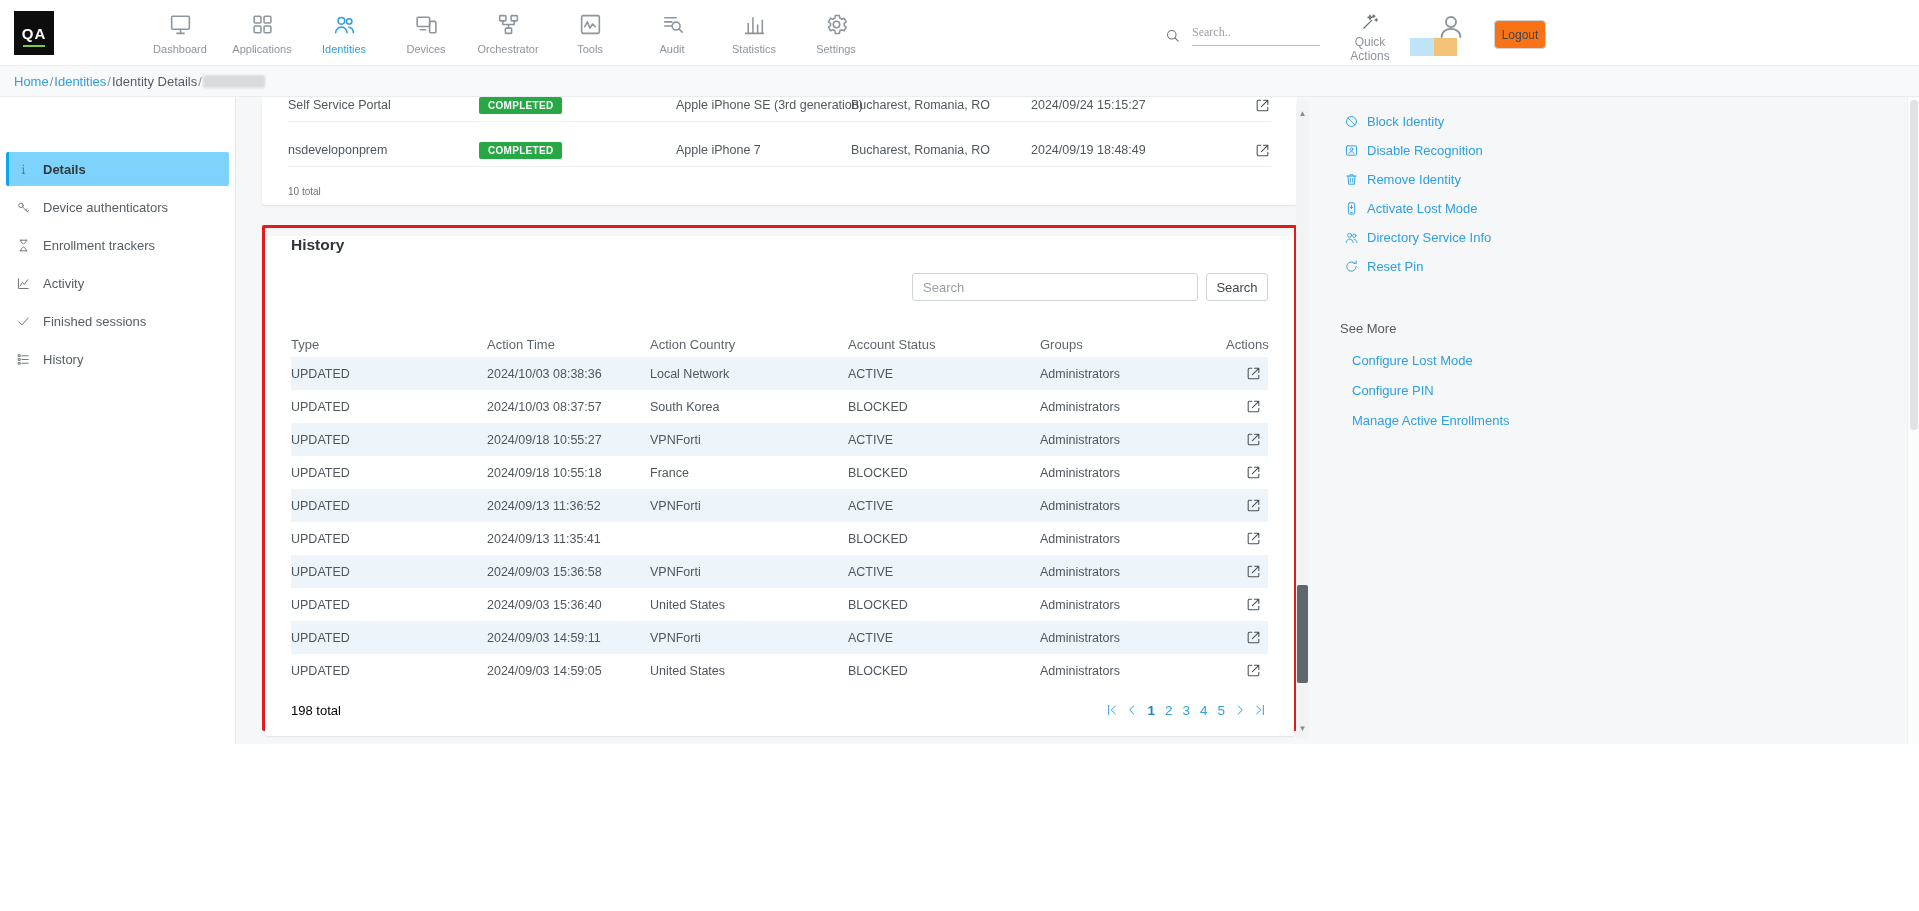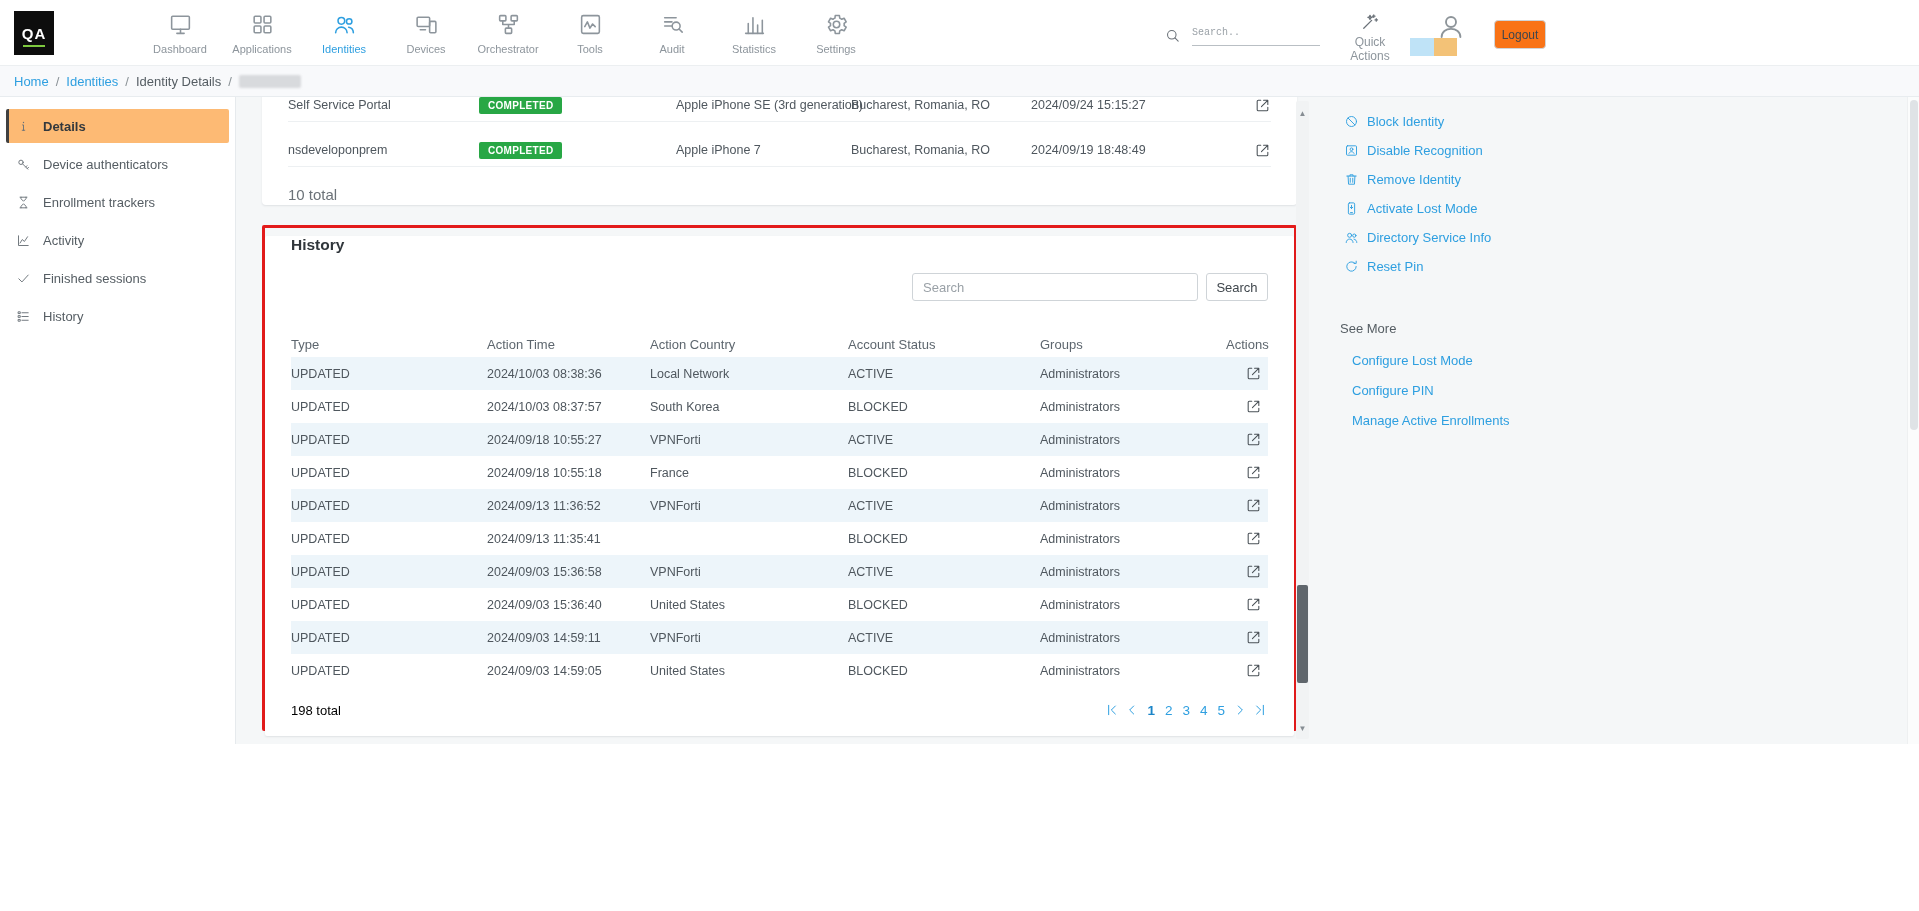--- a/index.html
+++ b/index.html
@@ -18,59 +18,59 @@
   .nav-item .nav-label { font-size:11px; }
   .nav-item.active { color:#2e9fe0; }
   .icon { display:inline-flex; }
   .icon svg { width:100%; height:100%; display:block; }
   .i24 { width:25px; height:25px; }
   .i17 { width:17px; height:17px; }
   .i15 { width:15px; height:15px; }
 
   .hdr-search-icon { position:absolute; left:1164px; top:27px; width:17px; height:17px; color:#6a7178; cursor:pointer; }
   .hdr-search-input { position:absolute; left:1192px; top:20px; width:128px; height:26px; border:none; outline:none;
-                      border-bottom:1px solid #b9bfc4; background:transparent; font-size:10px; color:#4c1d95;
-                      font-family:Liberation Mono, monospace; }
+                      border-bottom:1px solid #b9bfc4; background:transparent; font-size:12px; color:#4c1d95;
+                      font-family:Liberation Serif, serif; }
   .hdr-search-input::placeholder { color:#9aa1a7; }
   .quick-actions { position:absolute; left:1336px; top:10px; width:68px; text-align:center; cursor:pointer; color:#6a7178; }
   .quick-actions .icon { width:20px; height:20px; margin:2px auto 3px; display:flex; }
   .quick-actions .qa-label { font-size:12px; color:#8d959c; display:block; }
   .avatar-wrap { position:absolute; left:1436px; top:12px; width:30px; height:30px; color:#8d9499; cursor:pointer; }
   .flag { position:absolute; left:1410px; top:38px; width:47px; height:18px; display:flex; }
   .flag .f-blue { flex:1; background:#bfe3f7; }
   .flag .f-orange { flex:1; background:#f3c277; }
   .logout { position:absolute; left:1494px; top:20px; width:52px; height:29px; background:#f97316; border:1px solid #cfd4d8;
             border-radius:4px; font-size:12px; color:#3f464c; cursor:pointer; font-family:"Liberation Sans",sans-serif; }
 
   
   .breadcrumb { position:absolute; top:66px; left:0; width:1919px; height:31px; background:#f8f9fb; border-bottom:1px solid #e8ecef;
-                display:flex; align-items:center; padding-left:14px; gap:7px; font-size:13px; z-index:15; }
+                display:flex; align-items:center; padding-left:14px; gap:1px; font-size:13px; z-index:15; }
   .bc-link { color:#2e9fe0; cursor:pointer; }
   .bc-sep { color:#8a9196; }
   .bc-current { color:#555d63; }
   .bc-redacted { width:62px; height:13px; background:#d8dadd; border-radius:2px; filter:blur(1.2px); }
 
   
   .sidebar { position:absolute; top:97px; left:0; width:236px; height:647px; background:#fff; border-right:1px solid #e6eaed;
              padding-top:12px; z-index:10; }
   .side-item { height:34px; margin:0 6px 4px 6px; display:flex; align-items:center; gap:12px; padding-left:10px;
                color:#6a7178; font-size:13px; cursor:pointer; border-radius:2px; }
   .side-item .side-label { color:#555d63; }
-  .side-item.active { background:#fdba74; border-left:3px solid #404040; padding-left:7px; }
+  .side-item.active { background:#7dd3fc; border-left:3px solid #0ea5e9; padding-left:7px;margin-top:43px; }
   .side-item.active .side-label { font-weight:bold; color:#32383d; }
 
   
   .main-col { position:absolute; left:236px; top:97px; width:1076px; height:647px; overflow:hidden; }
   .card { background:#fff; border-radius:4px; box-shadow:0 1px 2px rgba(40,50,60,.10); }
 
   .sessions-card { position:absolute; left:26px; top:-55px; width:1035px; height:163px; overflow:hidden; }
   .srow { display:grid; grid-template-columns:191px 197px 175px 180px 1fr 40px; height:33px; align-items:center;
           margin:12px 26px; border-bottom:1px solid #edf0f2; font-size:12.5px; color:#4f575e; white-space:nowrap; }
   .srow:first-child { margin-top:47px; }
-  .sessions-total { margin:19px 0 0 26px; font-size:15px; color:#6b7278; }
+  .sessions-total { margin:19px 0 0 26px; font-size:10px; color:#6b7278; }
 
   .badge { display:inline-block; background:#28a745; color:#fff; font-size:10px; font-weight:bold; letter-spacing:.3px;
            padding:3px 9px; border-radius:2px; }
 
   .history-annotation { position:absolute; left:26px; top:128px; width:1035px; height:506px;
                         border:3px solid #e31b1b; border-radius:2px; }
   .history-card { width:100%; height:100%; border-radius:2px; padding:0 26px; }
   .history-title { margin-top:8px; font-size:15.5px; font-weight:bold; color:#30363b; }
   .history-search { margin-top:19px; display:flex; justify-content:flex-end; gap:8px; }
   .history-search-input { width:286px; height:28px; border:1px solid #cfd4d8; border-radius:3px; padding:0 10px;

